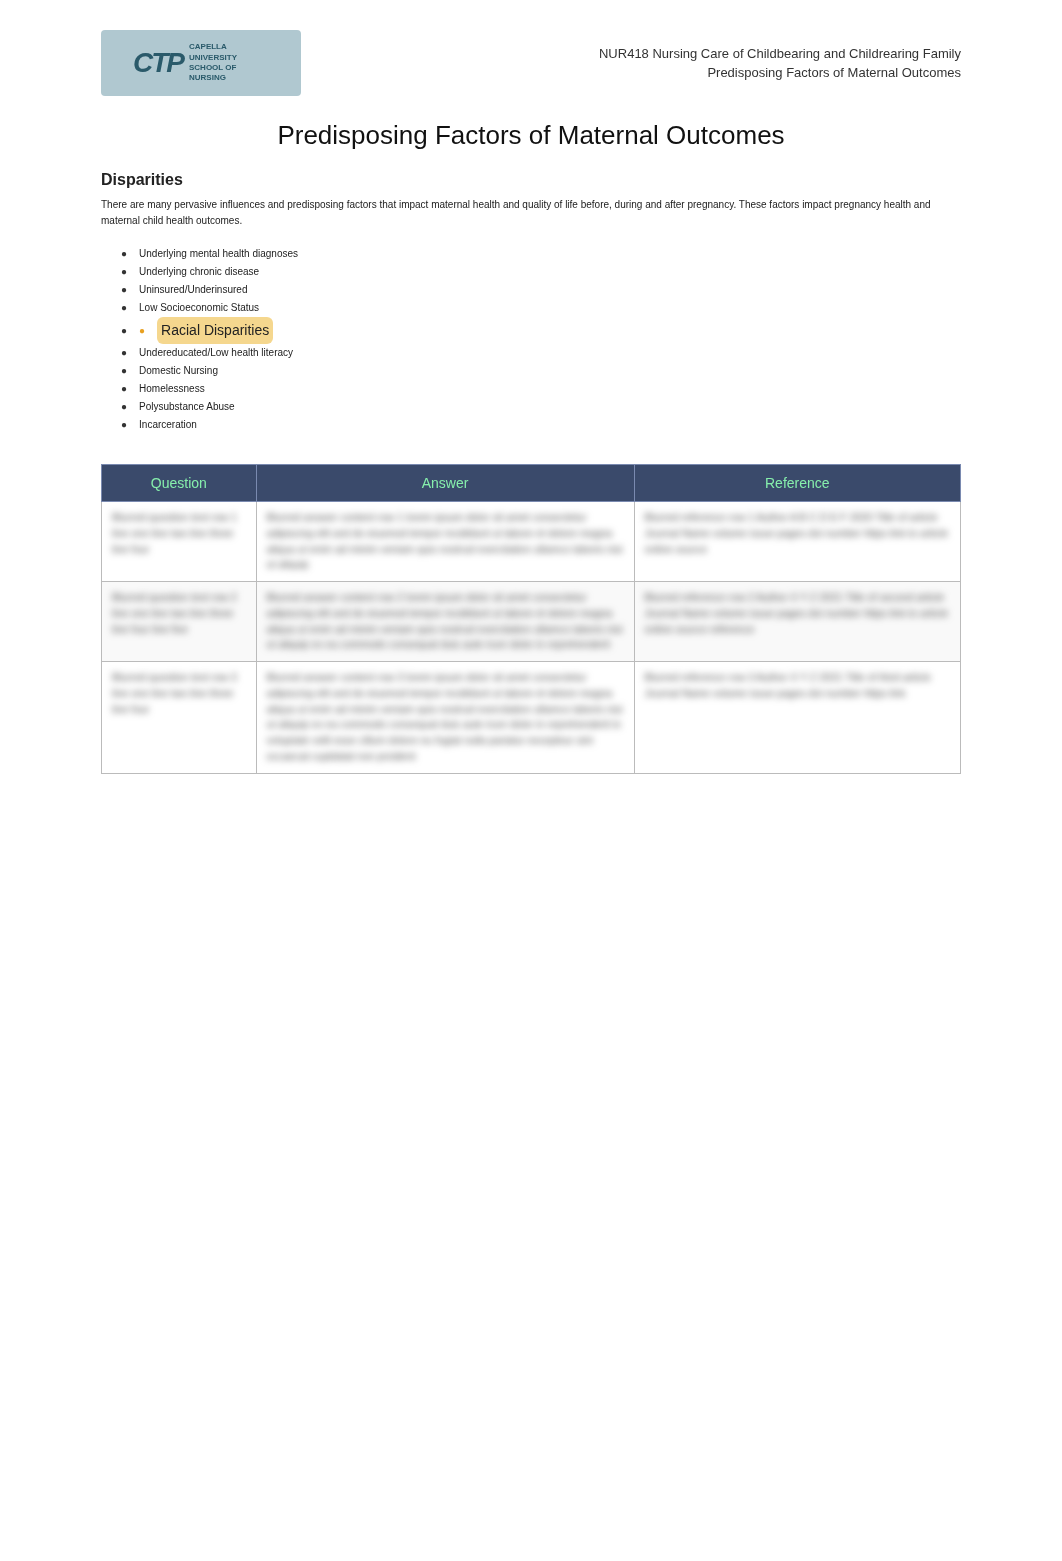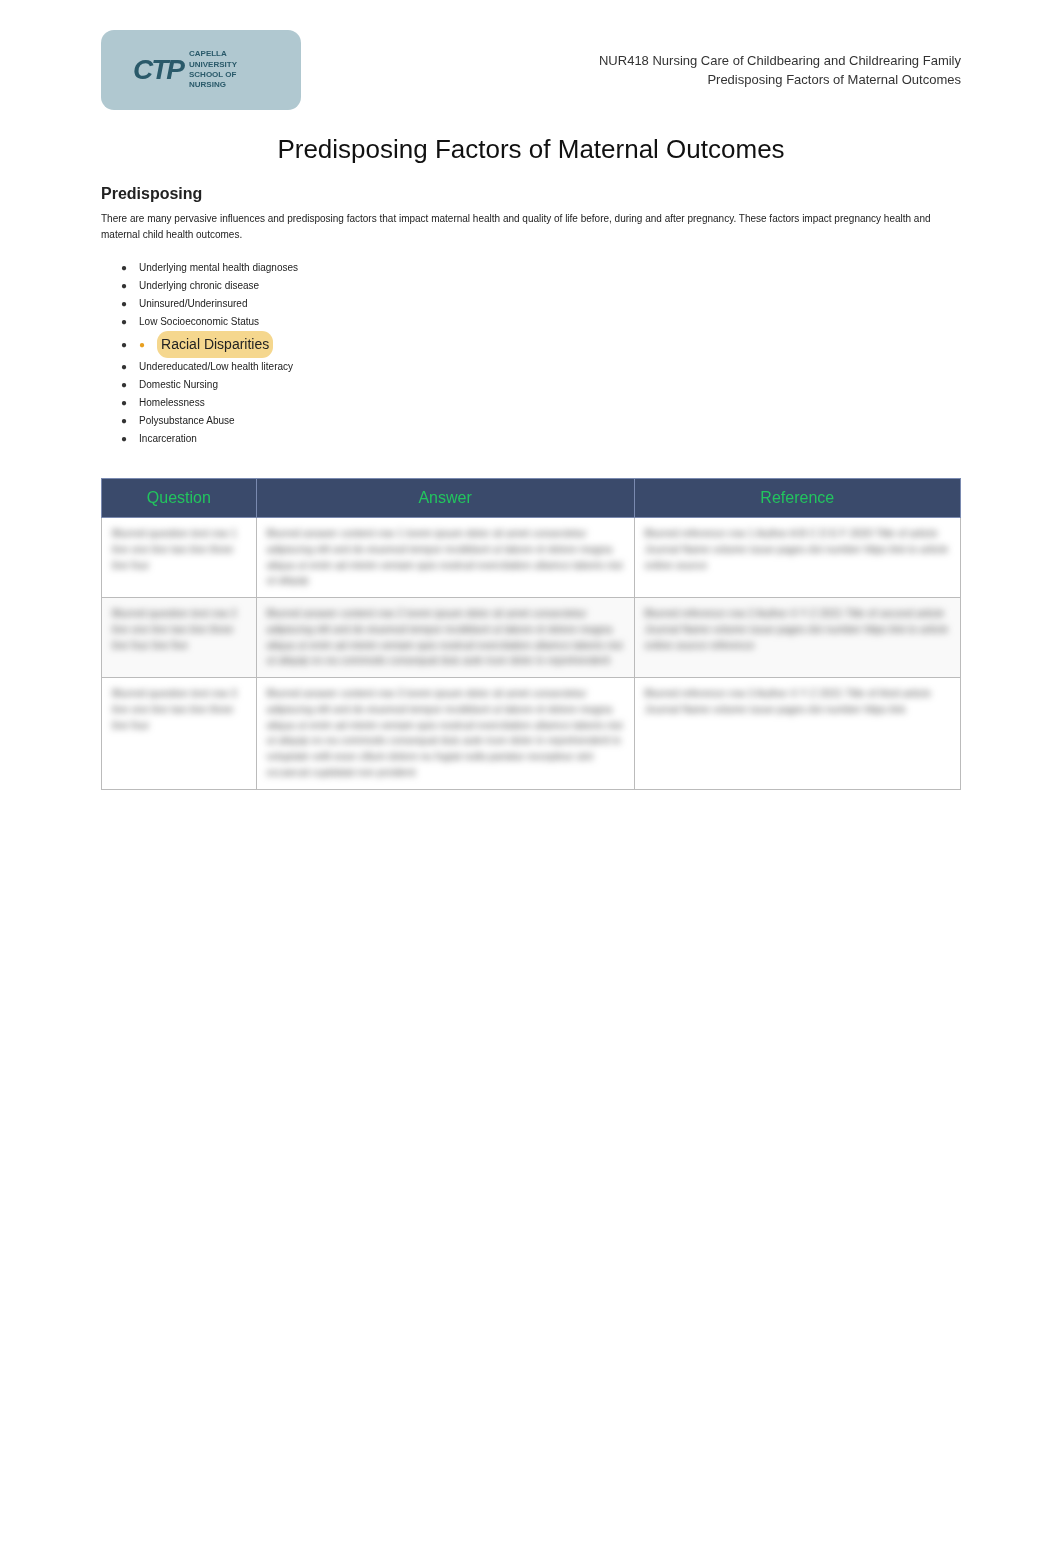--- a/index.html
+++ b/index.html
@@ -20,26 +20,26 @@
 
     .header {
       display: flex;
       justify-content: space-between;
       align-items: center;
       margin-bottom: 24px;
     }
 
     .logo-box {
       width: 200px;
-      height: 80px;
+      height: 66px;
       background: #b0c8d0;
       display: flex;
       align-items: center;
       justify-content: center;
-      border-radius: 13px;
+      border-radius: 4px;
       position: relative;
       overflow: hidden;
     }
 
     .logo-inner {
       display: flex;
       align-items: center;
       gap: 6px;
     }
 
@@ -116,22 +116,22 @@
     
     .data-table {
       width: 100%;
       border-collapse: collapse;
       border: 1px solid #999;
       font-size: 11px;
     }
 
     .table-header-row th {
       background-color: #3a4a6b;
-      color: #22c55e;
-      font-size: 16px;
+      color: #86efac;
+      font-size: 14px;
       font-weight: normal;
       padding: 10px 12px;
       text-align: center;
       border: 1px solid #7a8ab0;
     }
 
     .table-row td {
       padding: 8px 10px;
       border: 1px solid #bbb;
       vertical-align: top;
@@ -173,33 +173,33 @@
     </div>
     <div class="header-course-info">
       <div>NUR418 Nursing Care of Childbearing and Childrearing Family</div>
       <div>Predisposing Factors of Maternal Outcomes</div>
     </div>
   </div>
 
   <h1 class="page-title">Predisposing Factors of Maternal Outcomes</h1>
 
   <div>
-    <p class="instructions-heading">Predisposing</p>
+    <p class="instructions-heading">Disparities</p>
     <p class="instructions-text">There are many pervasive influences and predisposing factors that impact maternal health and quality of life before, during and after pregnancy. These factors impact pregnancy health and maternal child health outcomes.</p>
   </div>
 
   <ul class="bullet-list">
 
   <li>Underlying mental health diagnoses</li>
       <li>Underlying chronic disease</li>
       <li>Uninsured/Underinsured</li>
       <li>Low Socioeconomic Status</li>
       <li style="display: flex; align-items: center; gap: 12px; font-size: 14px; line-height: 1.8;">
         <span style="font-size: 10px; color: rgb(232, 160, 32); flex-shrink: 0;">●</span>
-        <span style="background: rgb(245, 215, 142); padding: 1px 4px; border-radius: 11px;">Racial Disparities</span>
+        <span style="background: rgb(245, 215, 142); padding: 1px 4px; border-radius: 6px;">Racial Disparities</span>
       </li>
       <li>Undereducated/Low health literacy</li>
       <li>Domestic Nursing</li>
       <li>Homelessness</li>
       <li>Polysubstance Abuse</li>
       <li>Incarceration</li>
     </ul>
 
   <table class="data-table">
     <thead>

